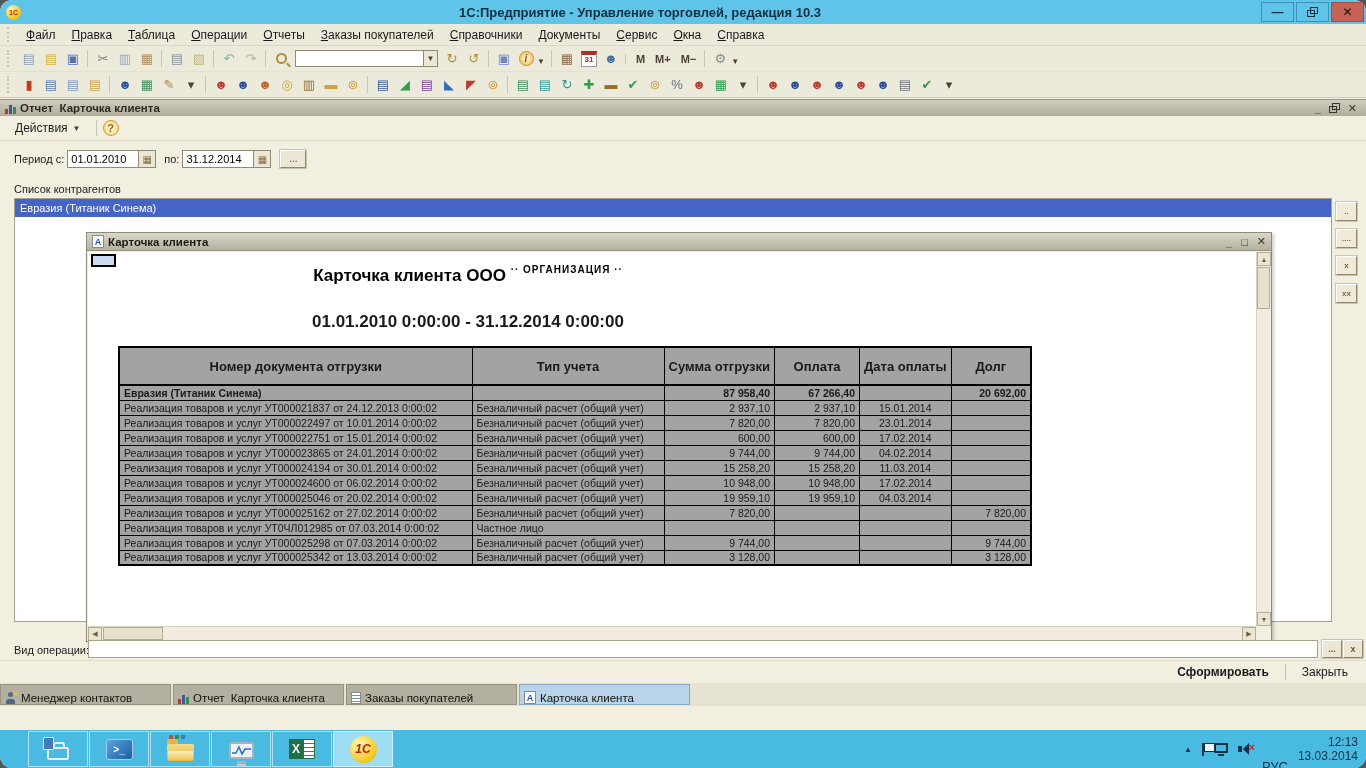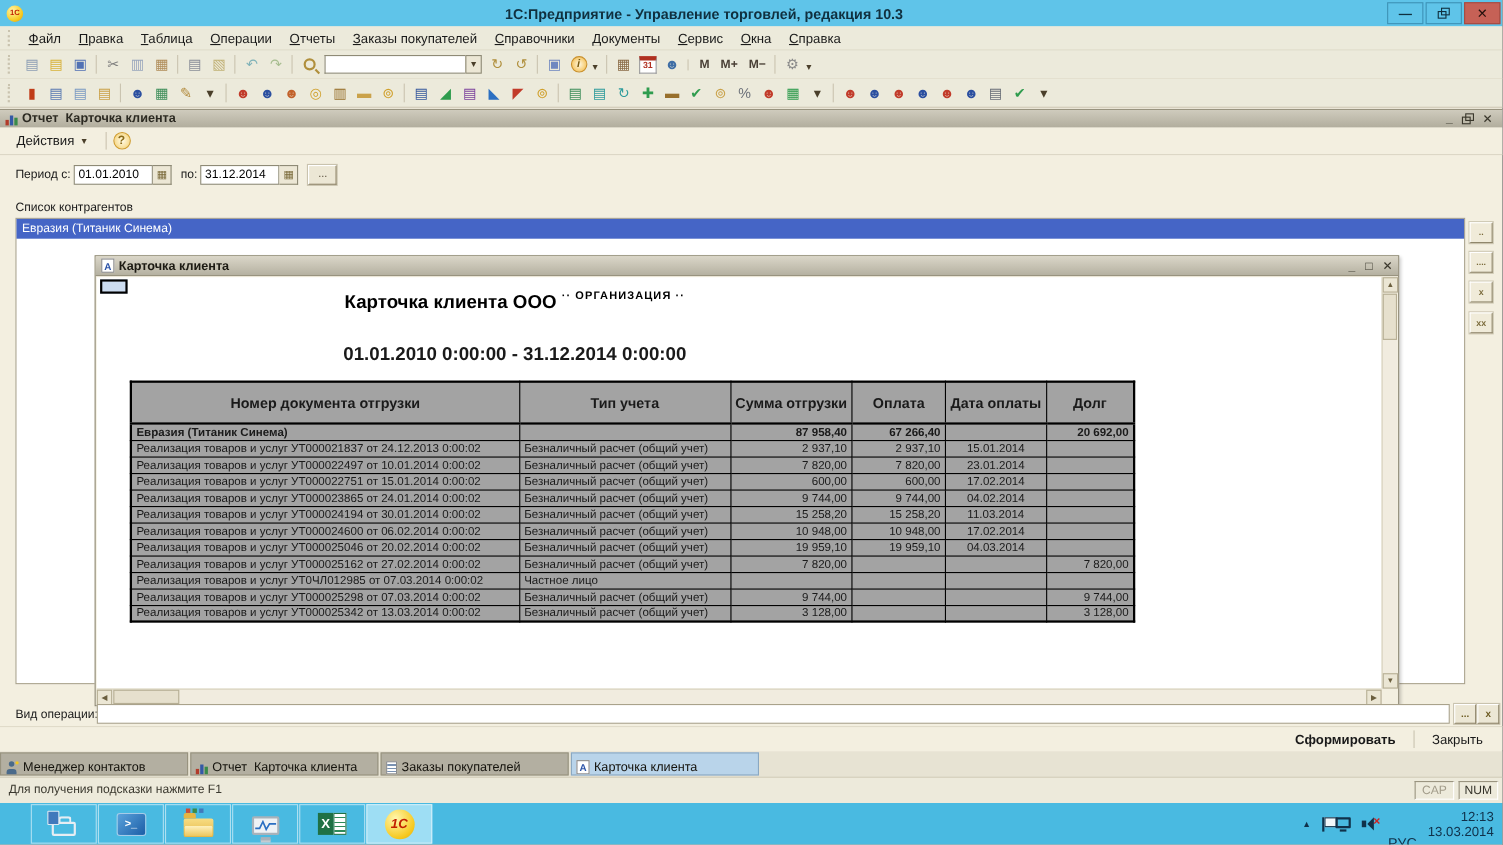--- a/index.html
+++ b/index.html
@@ -1,18 +1,18 @@
 <!DOCTYPE html>
 <html><head>
 <meta charset="utf-8">
 <style>
   html,body{margin:0;padding:0;background:#555;}
   *{box-sizing:border-box;}
   .screen{position:relative;width:1366px;height:768px;overflow:hidden;background:#f3efe0;
-    font-family:"Liberation Sans","DejaVu Sans",sans-serif;color:#1a1a1a;cursor:default;}
+    font-family:"Liberation Sans","DejaVu Sans",sans-serif;color:#1a1a1a;cursor:default;border-radius:12px;}
 
   
   .titlebar{position:absolute;top:0;left:0;right:0;height:24px;background:#5fc4e9;display:flex;align-items:center;}
   .app-logo{width:15px;height:15px;border-radius:50%;margin-left:6px;
     background:radial-gradient(circle at 35% 30%,#fff6a8,#f6c81d 65%,#e08a10);display:flex;align-items:center;justify-content:center;}
   .app-logo::after{content:"1С";font-size:7px;font-weight:bold;color:#c22000;}
   .titlebar .title{flex:1;text-align:center;font-size:13px;font-weight:600;color:#10303f;}
   .win-controls{display:flex;height:20px;margin-right:2px;}
   .win-btn{width:33px;height:20px;display:flex;align-items:center;justify-content:center;
     border:1px solid #3d92b6;margin-left:2px;color:#10303f;font-weight:bold;font-size:12px;}
@@ -534,25 +534,20 @@
     <div class="tab">
       <span class="t-doc"></span>
       <span>Заказы покупателей</span>
     </div>
     <div class="tab active">
       <span class="adoc"></span>
       <span>Карточка клиента</span>
     </div>
   </div>
 
-  <div class="statusbar">
-    <span class="hint">Для получения подсказки нажмите F1</span>
-    <span class="sb-cell sb-cap">CAP</span>
-    <span class="sb-cell sb-num">NUM</span>
-  </div>
 
   <div class="taskbar">
     <div class="tk-btn" style="left:28px">
         <span class="app-sm"></span>
       </div>
     <div class="tk-btn" style="left:89px">
         <span class="app-ps"></span>
       </div>
     <div class="tk-btn" style="left:150px">
         <span class="app-folder">

